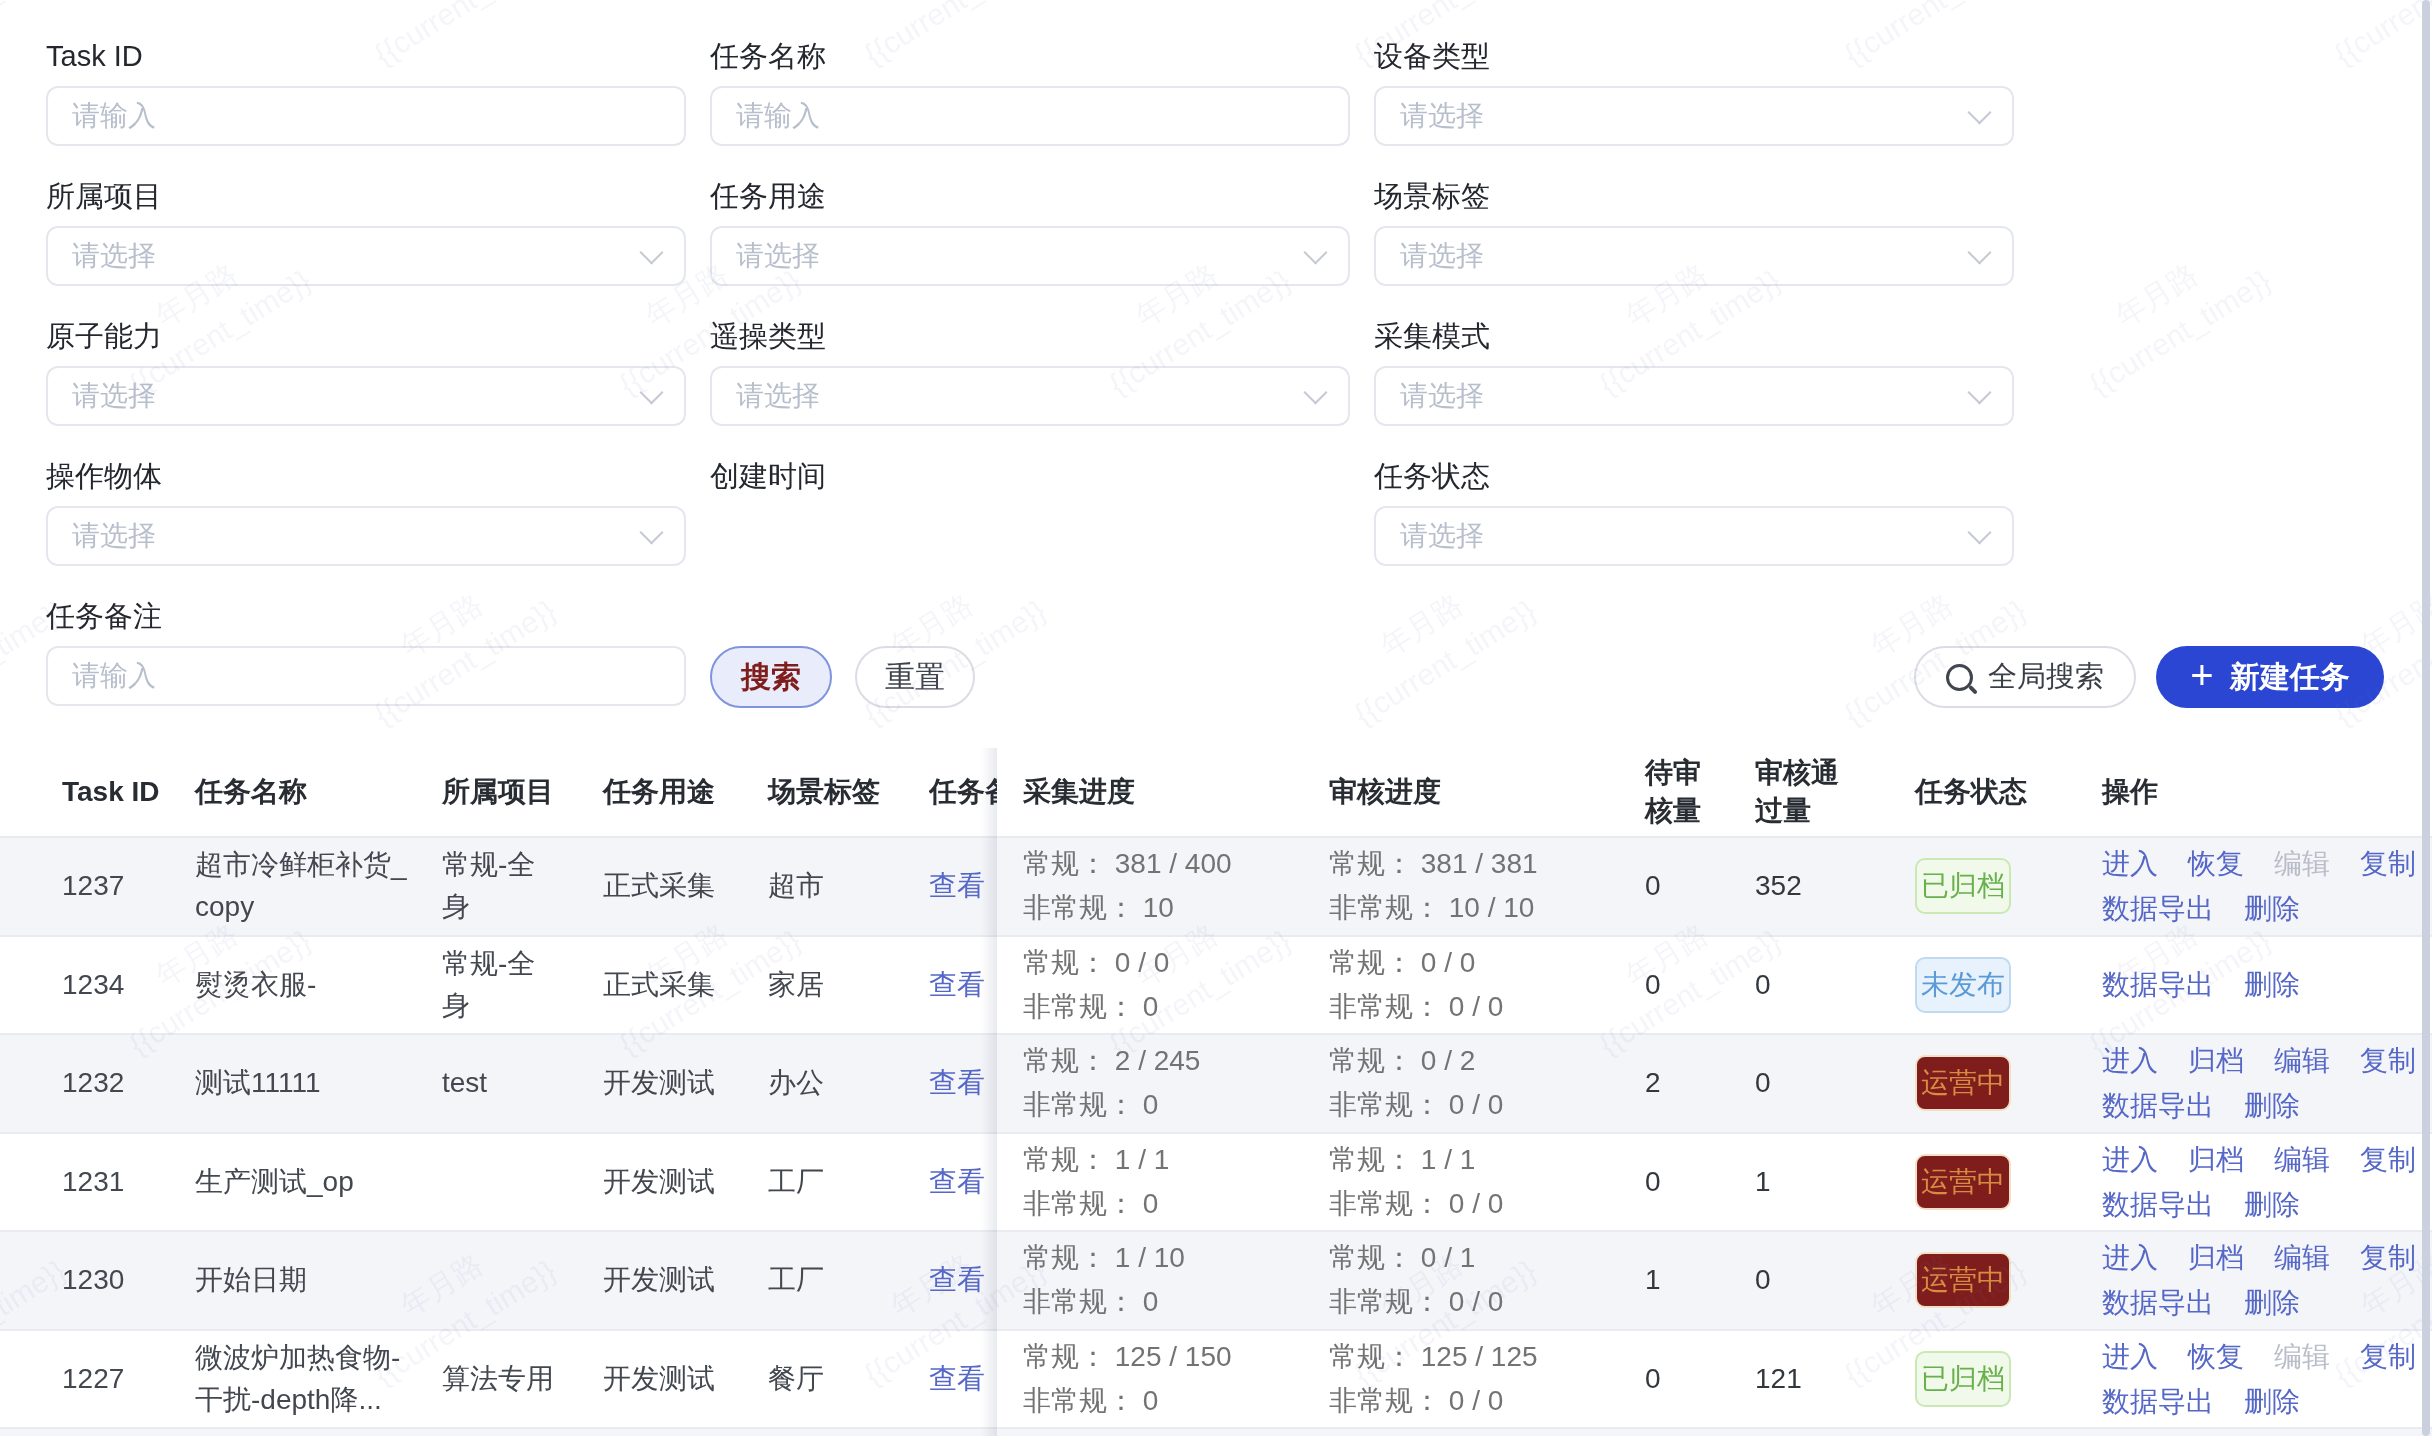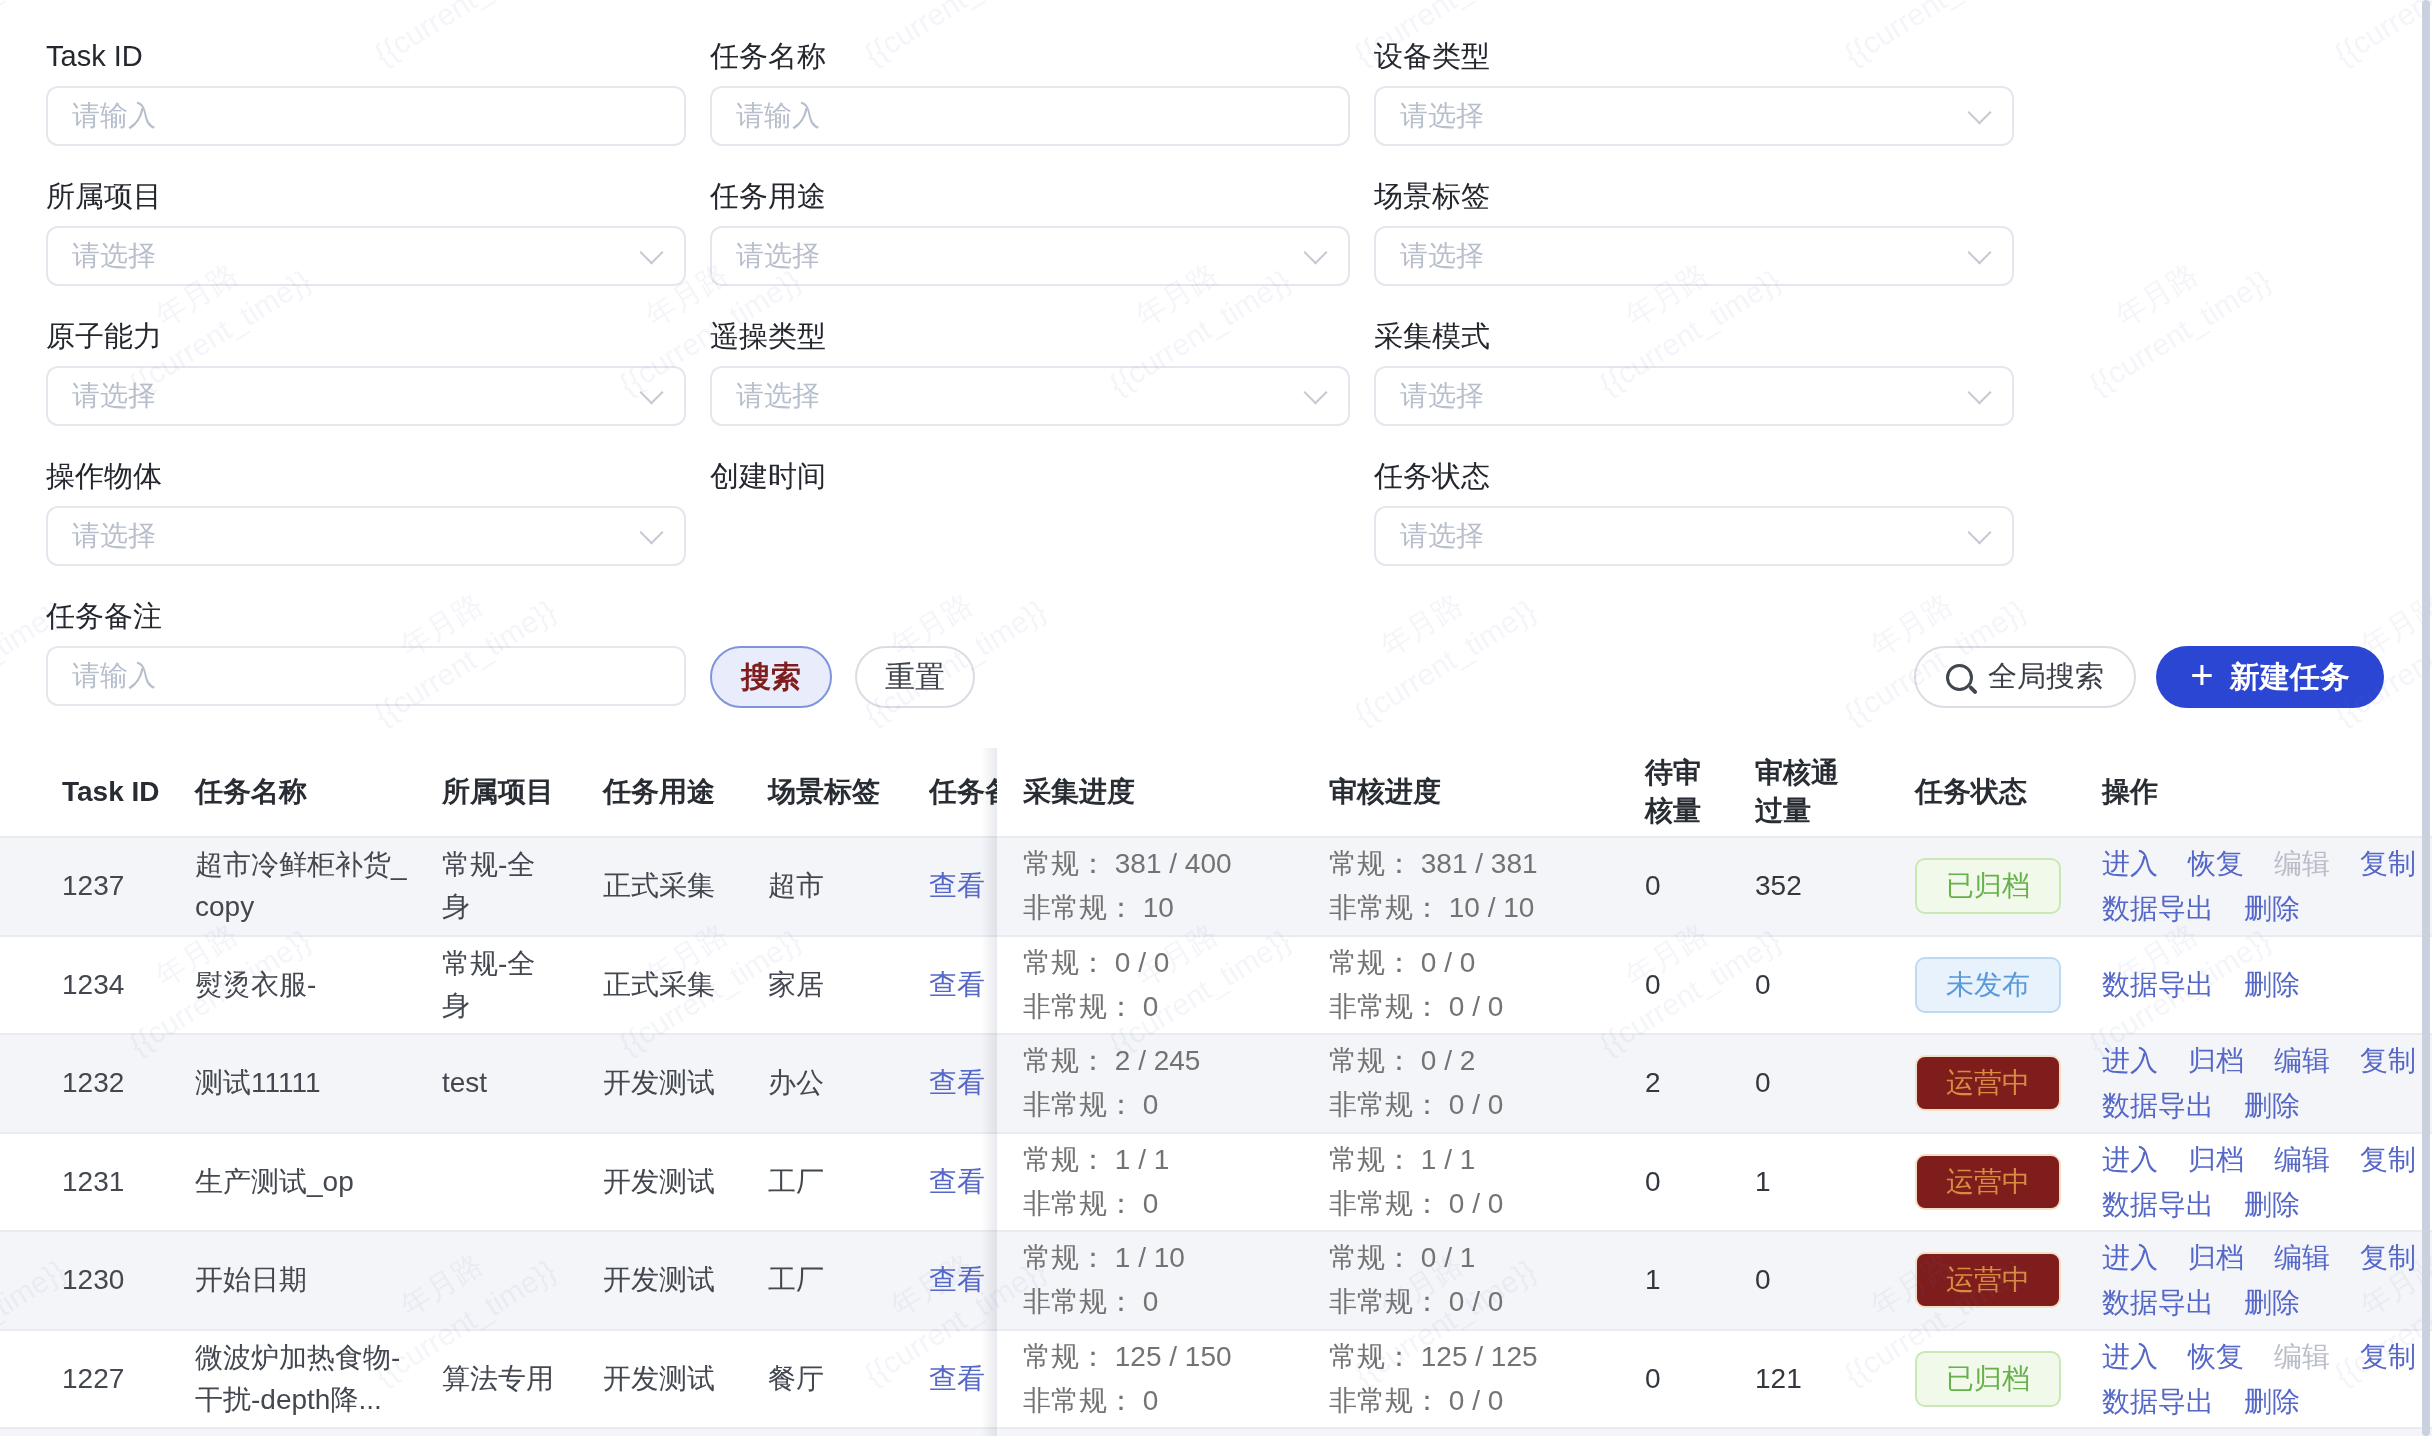--- a/index.html
+++ b/index.html
@@ -60,21 +60,21 @@
   .h-wrap{white-space:normal;word-break:break-all;line-height:38px;}
   .hw-pending{width:64px;}
   .hw-approved{width:96px;}
   .progress{display:flex;flex-direction:column;justify-content:center;line-height:44px;color:#737373;}
   .num{color:#33373e;}
   .link{color:#5668c7;cursor:pointer;}
   .link.disabled{color:#b9bdc8;cursor:default;}
   .aline{line-height:45px;}
   .al{margin-right:30px;}
   .al:last-child{margin-right:0;}
-  .badge{display:inline-flex;align-items:center;justify-content:center;height:56px;padding:0 29px;
+  .badge{display:inline-flex;align-items:center;justify-content:center;height:56px;padding:0 4px;
          border-radius:10px;font-size:28px;border:2px solid;box-sizing:border-box;}
   .badge.green{color:#67b04c;background:#f1faea;border-color:#c9e8b4;}
   .badge.blue{color:#5a9ad7;background:#e7f2fc;border-color:#bedaf2;}
   .badge.orange{color:#d78c42;background:#7f1d1d;border-color:#f2e0c5;}
   .panel-shadow{position:absolute;left:981px;top:748px;width:16px;height:688px;z-index:6;pointer-events:none;
                 background:linear-gradient(to right,rgba(40,50,80,0),rgba(40,50,80,0.10));}
   .scrollbar{position:absolute;right:2px;top:0;width:8px;height:1436px;background:#cbd0df;border-radius:4px;z-index:60;}
 </style>
 </head>
 <body>

